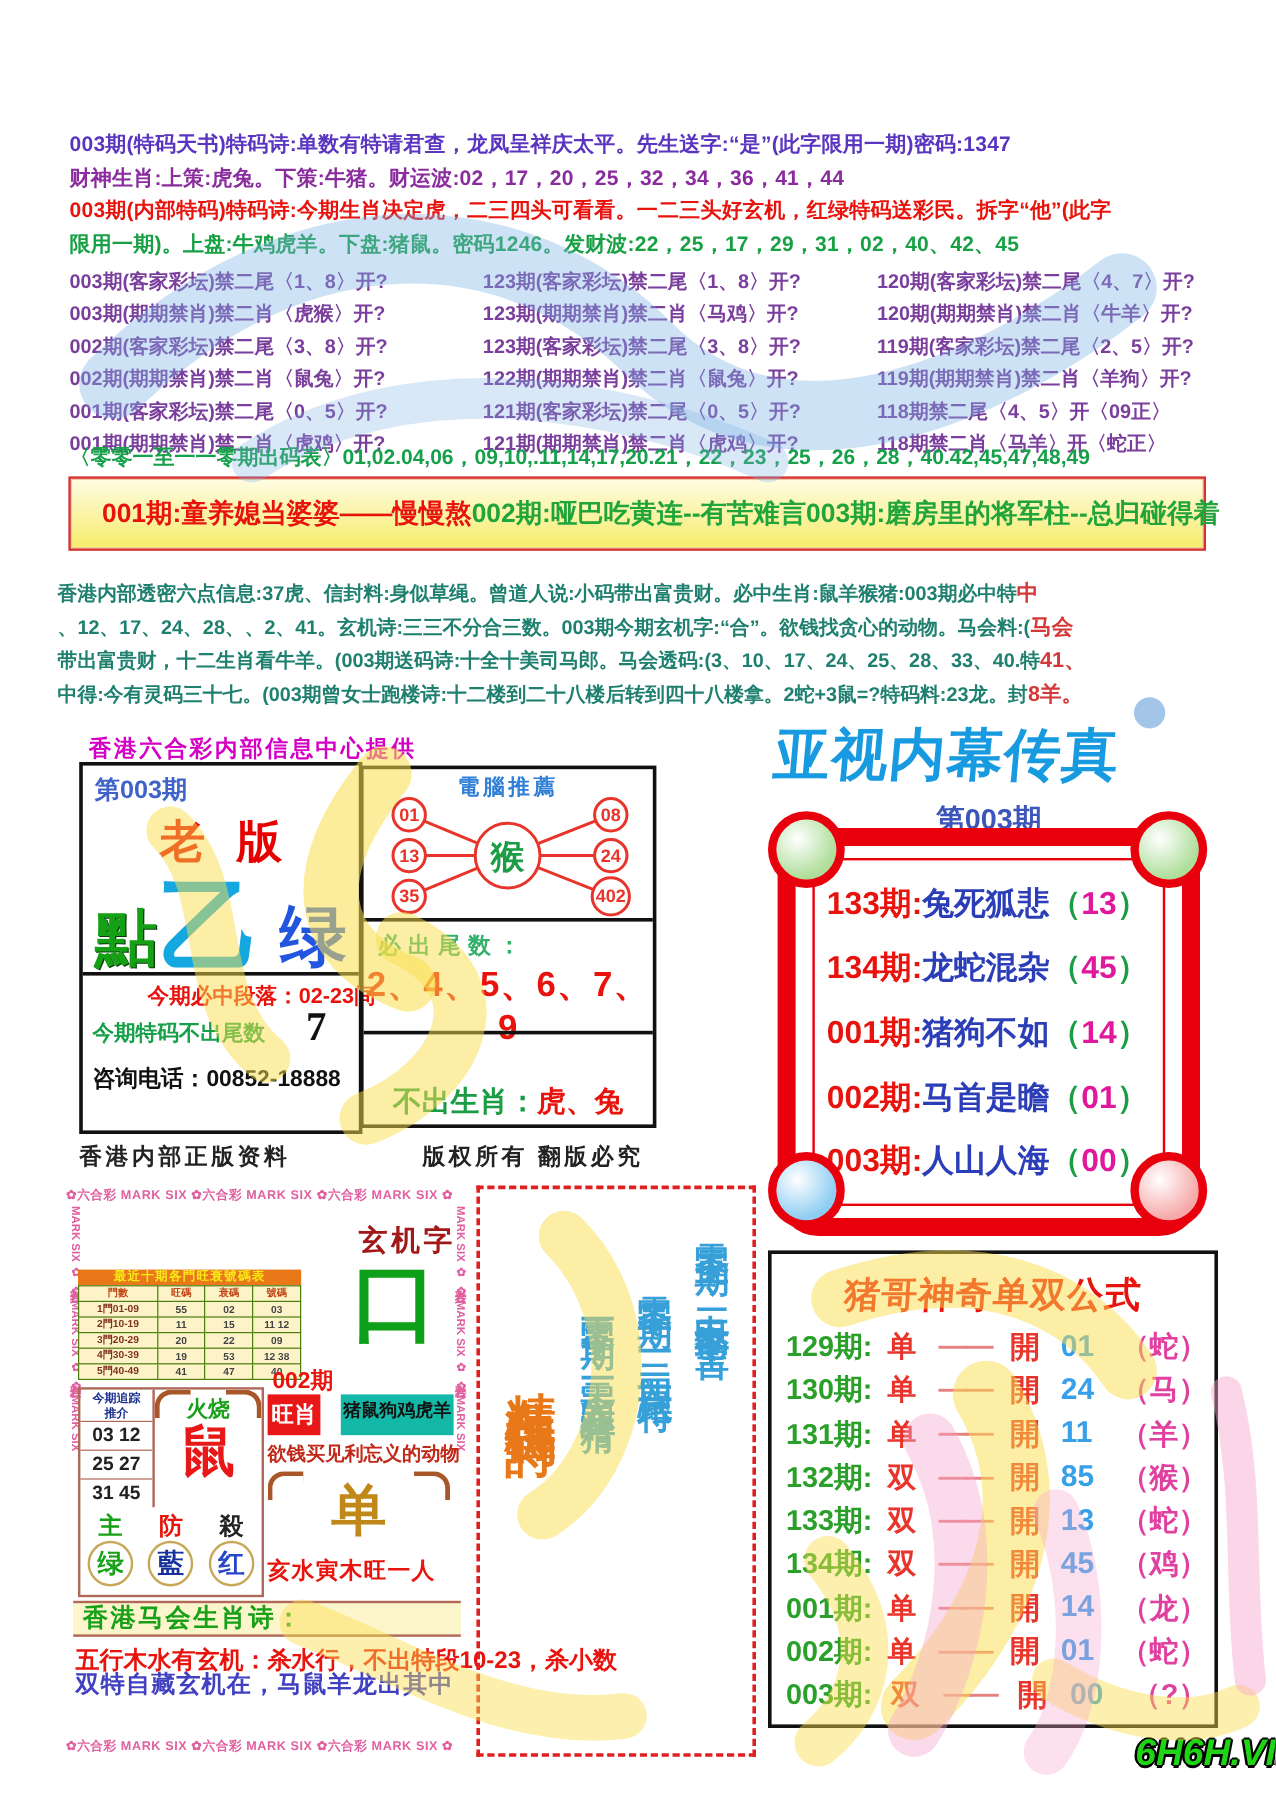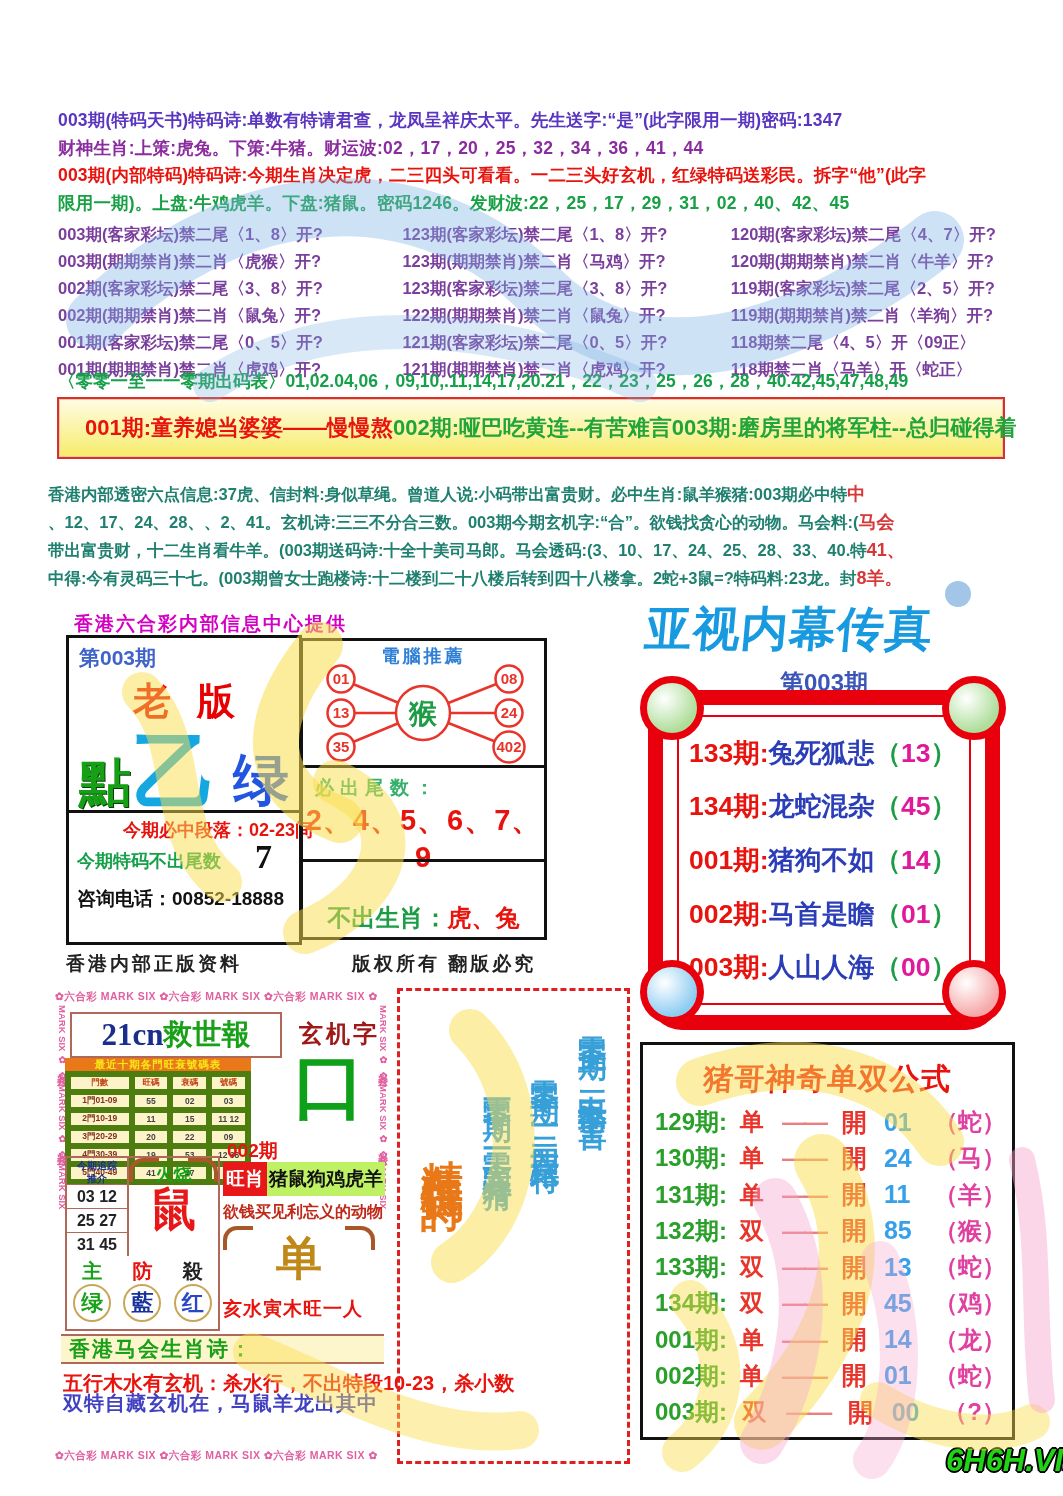--- a/index.html
+++ b/index.html
@@ -81,40 +81,40 @@
   writing-mode:vertical-rl; overflow:hidden; line-height:14px; }
 .ms-titlebox { position:absolute; left:15px; top:24px; width:212px; height:46px; border:2px solid #b06858;
   display:flex; align-items:center; justify-content:center; background:#fff; }
 .ms-t1 { color:#1a2f8c; font-size:31px; font-family:"Liberation Serif",serif; }
 .ms-t2 { color:#18a018; font-size:29px; }
 .ms-xz { position:absolute; left:244px; top:30px; color:#a01818; font-size:24px; letter-spacing:3px; }
 .ms-kou { position:absolute; left:238px; top:64px; color:#0ea018; font-size:72px; font-weight:900; line-height:.95; }
 .ms-tablebar { position:absolute; left:10px; top:70px; width:186px; height:13px; background:#e87818;
   color:#f8e818; font-size:10.5px; line-height:13px; text-align:center; letter-spacing:1px; white-space:nowrap; overflow:hidden; }
 .ms-table { position:absolute; left:10px; top:83px; width:186px; border-collapse:collapse; background:#fdf3c8; }
-.ms-table td,.ms-table th { border:6px solid #4d7c0f; font-size:8.5px; height:12px; text-align:center; padding:0; }
+.ms-table td,.ms-table th { border:1px solid #4d7c0f; font-size:8.5px; height:12px; text-align:center; padding:0; }
 .ms-table th { color:#c04818; } .ms-table td { color:#444; }
 .ms-table .rl { color:#803020; }
 .ms-leftblock { position:absolute; left:10px; top:168px; width:155px; height:175px; border:2px solid #b06858; }
 .ms-track { position:absolute; left:0; top:0; width:62px; height:98px; border-right:2px solid #b06858; text-align:center; }
 .ms-track .lab { font-size:10px; color:#1a2f8c; line-height:11px; padding-top:2px; }
 .ms-track .cell { font-size:16px; color:#222; border-top:1px solid #b06858; height:24px; line-height:24px; }
 .ms-fire { position:absolute; left:62px; top:0; right:0; height:98px; text-align:center; }
 .ms-fire .f1 { color:#18a018; font-size:18px; padding-top:4px; }
 .ms-fire .f2 { color:#e81818; font-size:46px; line-height:1; }
 .ms-zfs { position:absolute; left:0; top:100px; width:100%; display:flex; justify-content:space-around; font-size:20px; }
 .z-g { color:#18a018; } .z-r { color:#e8130c; } .z-k { color:#222; }
 .ms-circles { position:absolute; left:0; top:126px; width:100%; display:flex; justify-content:space-around; }
 .ms-circle { width:38px; height:38px; border:2px solid #c8a858; border-radius:50%; background:#fff;
   display:flex; align-items:center; justify-content:center; font-size:22px; }
 .cc-g { color:#18a018; } .cc-b { color:#16309c; } .cc-r { color:#2846c8; }
 .ms-p2 { position:absolute; left:172px; top:150px; color:#e8130c; font-size:19px; }
 .ms-wxrow { position:absolute; left:168px; top:174px; display:flex; }
 .wx-label { background:#e81818; color:#fff; font-size:19px; padding:4px 3px; }
-.wx-val { background:#bef264; color:#111; font-size:19px; padding:4px 2px; white-space:nowrap; }
+.wx-val { background:#14b8a6; color:#111; font-size:15px; padding:4px 2px; white-space:nowrap;margin-left:17px; }
 .ms-hint { position:absolute; left:168px; top:214px; color:#c02818; font-size:16px; white-space:nowrap; }
 .ms-dan { position:absolute; left:168px; top:238px; width:152px; height:64px; text-align:center; }
 .ms-dan .d { color:#c08818; font-size:46px; line-height:64px; }
 .orn::before { content:""; position:absolute; left:0; top:0; width:26px; height:20px;
   border-top:4px solid #a85828; border-left:4px solid #a85828; border-radius:14px 0 0 0; }
 .orn::after { content:""; position:absolute; right:0; top:0; width:26px; height:20px;
   border-top:4px solid #a85828; border-right:4px solid #a85828; border-radius:0 14px 0 0; }
 .ms-hai { position:absolute; left:168px; top:308px; color:#e8130c; font-size:19px; letter-spacing:1px; white-space:nowrap; }
 .ms-poembar { position:absolute; left:6px; right:6px; top:346px; height:30px; background:#fdf6cc;
   border-top:2px solid #b06858; border-bottom:2px solid #b06858; color:#18a018; font-size:21px;
@@ -295,24 +295,20 @@
   <div class="ball ball-g" style="left:942px; top:676px;"></div>
   <div class="ball ball-b" style="left:640px; top:960px;"></div>
   <div class="ball ball-p" style="left:942px; top:960px;"></div>
 
   <div class="ms">
     <div class="ms-htrim" style="top:0">✿六合彩 MARK SIX ✿六合彩 MARK SIX ✿六合彩 MARK SIX ✿</div>
     <div class="ms-htrim" style="bottom:0">✿六合彩 MARK SIX ✿六合彩 MARK SIX ✿六合彩 MARK SIX ✿</div>
     <div class="ms-vtrim" style="left:0">MARK SIX ✿ 六合彩 ✿ MARK SIX ✿ 六合彩 ✿ MARK SIX</div>
     <div class="ms-vtrim" style="right:0">MARK SIX ✿ 六合彩 ✿ MARK SIX ✿ 六合彩 ✿ MARK SIX</div>
 
-    <div class="ms-titlebox">
-      <span class="ms-t1">21cn</span>
-      <span class="ms-t2">救世報</span>
-    </div>
     <div class="ms-xz">玄机字</div>
     <div class="ms-kou">口</div>
 
     <div class="ms-tablebar">最近十期各門旺衰號碼表</div>
     <table class="ms-table">
       <tbody>
           <tr>
         <th style="width:66px">門數</th>
         <th style="width:40px">旺碼</th>
         <th style="width:40px">衰碼</th>

